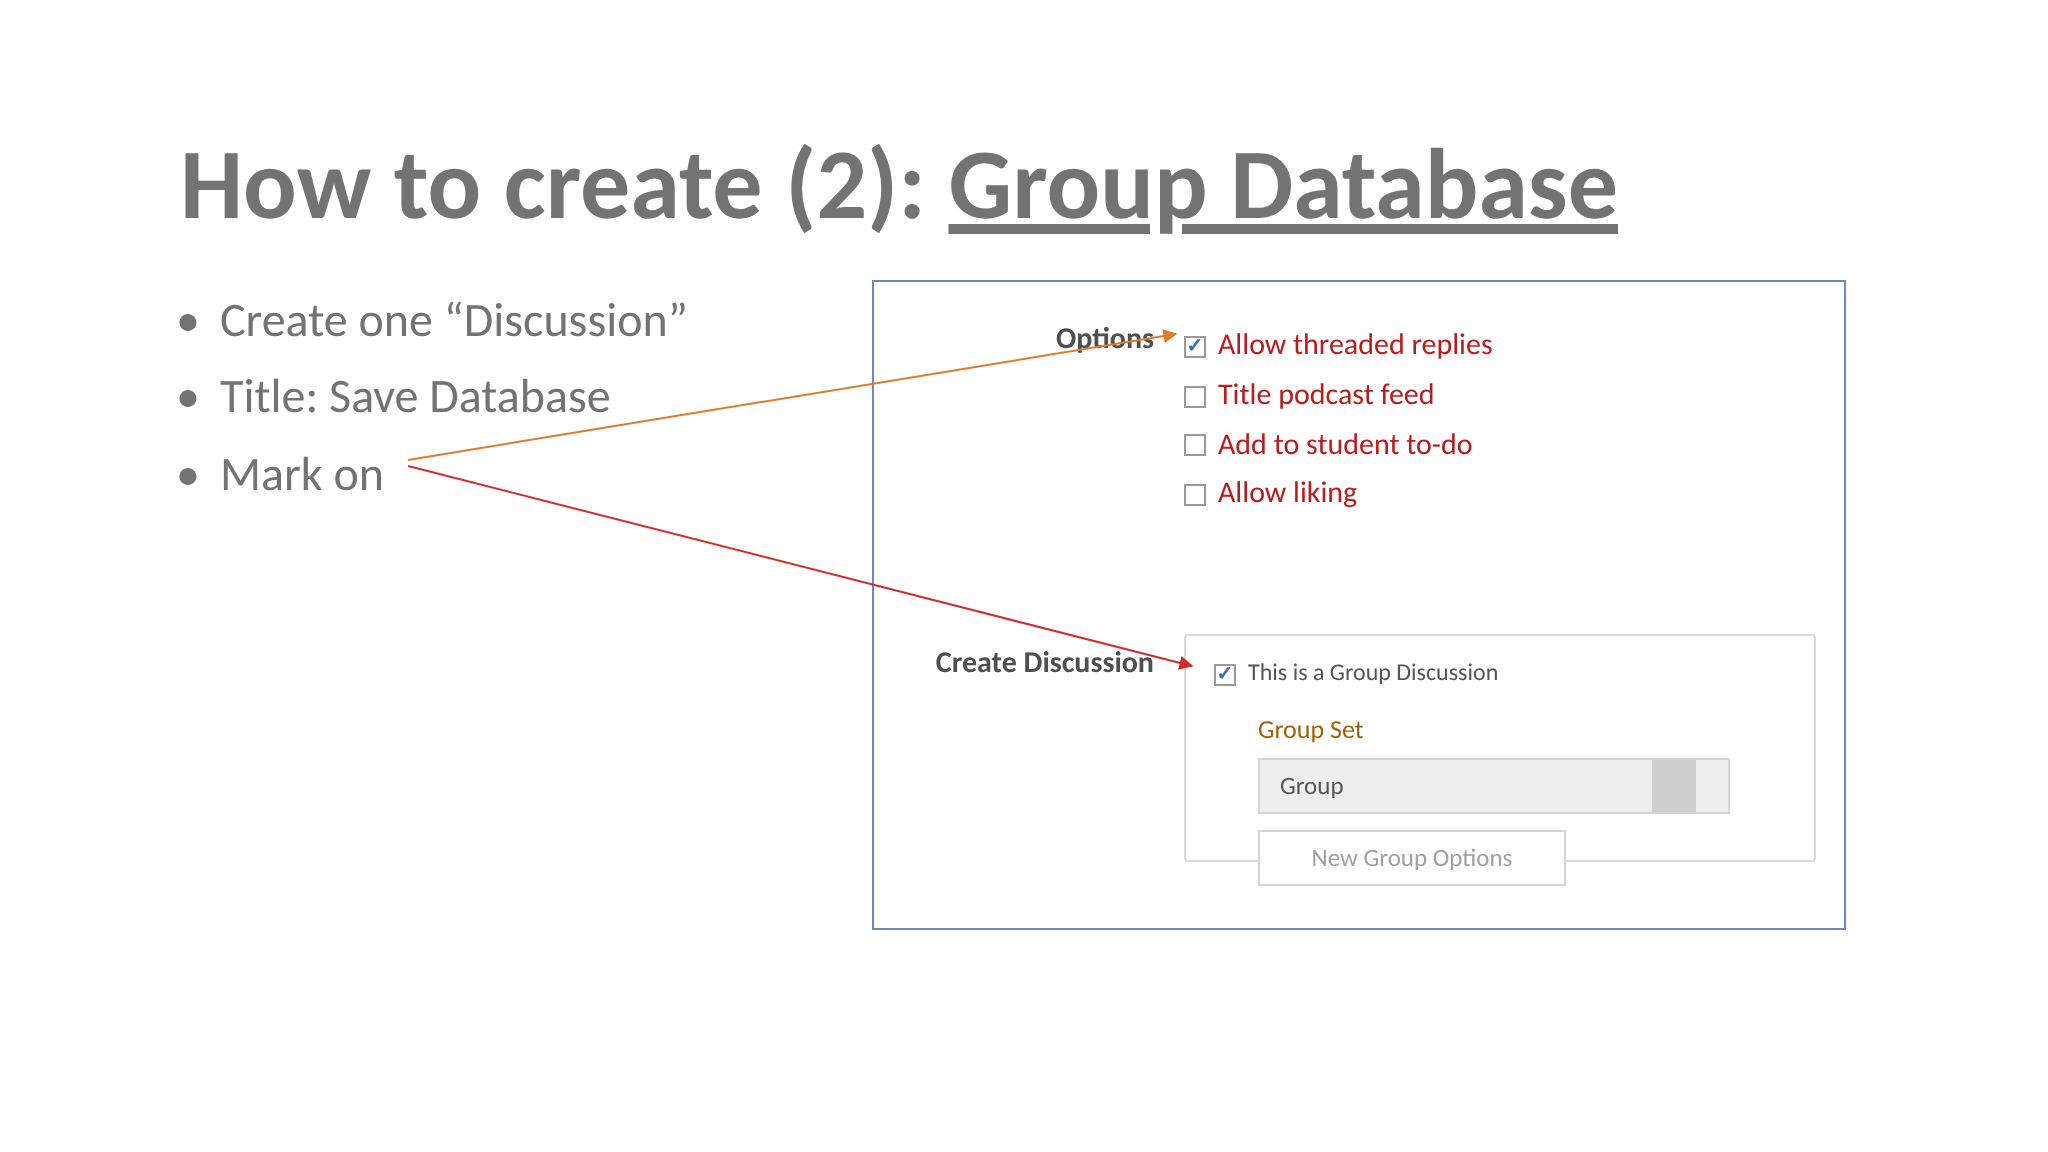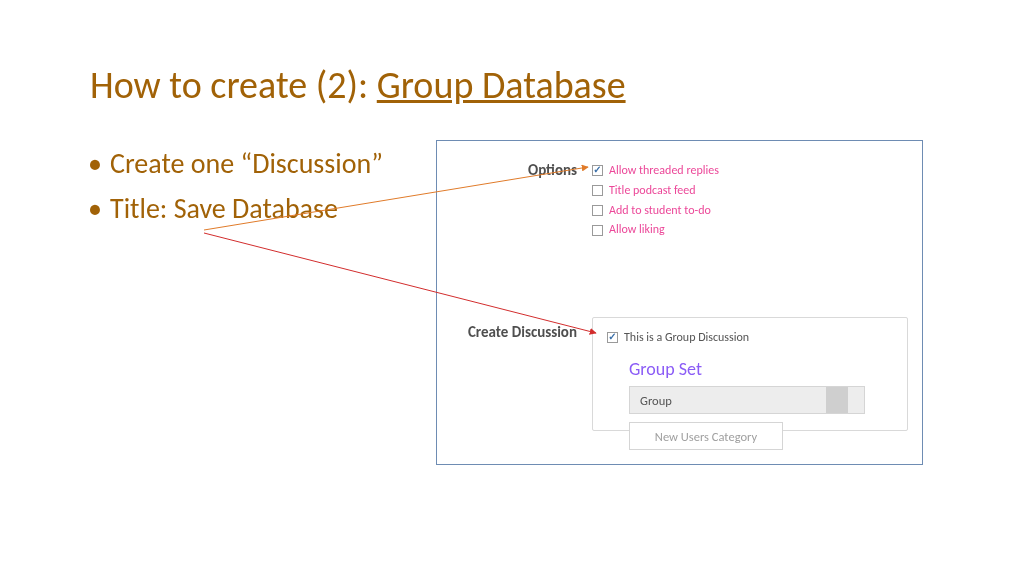--- a/index.html
+++ b/index.html
@@ -11,36 +11,36 @@
     font-family: "Calibri", "Segoe UI", Arial, sans-serif;
     position: relative;
     overflow: hidden;
   }
 
   
   .title {
     position: absolute;
     left: 90px;
     top: 62px;
-    font-size: 38px;
-    font-weight: 400;
-    color: #a16207;
+    font-size: 50px;
+    font-weight: 700;
+    color: #737373;
     white-space: nowrap;
   }
   .title .under {
     text-decoration: underline;
   }
 
   
   .bullets {
     position: absolute;
     left: 92px;
     top: 142px;
-    font-size: 28px;
-    color: #a16207;
+    font-size: 24px;
+    color: #737373;
     line-height: 1.6;
   }
   .bullets .item::before {
     content: "•";
     display: inline-block;
     width: 22px;
     margin-left: -4px;
   }
 
   
@@ -72,22 +72,22 @@
   .lbl-group {
     left: -5px;
     top: 182px;
     width: 145px;
   }
 
   .option-list {
     position: absolute;
     left: 155px;
     top: 20px;
-    font-size: 12px;
-    color: #ec4899;
+    font-size: 15px;
+    color: #b91c1c;
     line-height: 1.65;
   }
   .option-row {
     display: flex;
     align-items: center;
     gap: 6px;
   }
   .cb {
     width: 11px;
     height: 11px;
@@ -117,22 +117,22 @@
     height: 114px;
     border: 1px solid #d9d9d9;
     border-radius: 2px;
     box-sizing: border-box;
     padding: 12px 14px 10px 14px;
     font-size: 12px;
     color: #555;
   }
   .groupset-label {
     margin: 14px 0 6px 22px;
-    color: #8b5cf6;
-    font-size: 18px;
+    color: #a16207;
+    font-size: 13px;
   }
   .select-box {
     margin-left: 22px;
     width: 236px;
     height: 28px;
     background: #ededed;
     border: 1px solid #d5d5d5;
     display: flex;
     align-items: center;
     justify-content: space-between;
@@ -173,20 +173,21 @@
 </head>
 <body>
 
 <div class="title">
   <span>How to create (2): </span><span class="under">Group Database</span>
 </div>
 
 <div class="bullets">
   <div class="item">Create one “Discussion”</div>
   <div class="item">Title: Save Database</div>
+  <div class="item">Mark on</div>
 </div>
 
 <div class="panel">
 
   <div class="section-label lbl-options">Options</div>
 
   <div class="option-list">
     <div class="option-row">
       <span class="cb checked"></span>
       <span>Allow threaded replies</span>
@@ -210,21 +211,21 @@
   <div class="subpanel">
     <div class="option-row">
       <span class="cb checked"></span>
       <span>This is a Group Discussion</span>
     </div>
     <div class="groupset-label">Group Set</div>
     <div class="select-box">
       <span>Group</span>
       <span class="select-handle"></span>
     </div>
-    <div class="new-cat">New Users Category</div>
+    <div class="new-cat">New Group Options</div>
   </div>
 </div>
 
 <svg class="arrows">
   <defs>
     <marker id="ah-orange" viewBox="0 0 10 10" refX="9" refY="5" markerWidth="7" markerHeight="7" orient="auto-start-reverse">
       <path d="M 0 0 L 10 5 L 0 10 z" fill="#e07b2a"></path>
     </marker>
     <marker id="ah-red" viewBox="0 0 10 10" refX="9" refY="5" markerWidth="7" markerHeight="7" orient="auto-start-reverse">
       <path d="M 0 0 L 10 5 L 0 10 z" fill="#d22d2d"></path>

